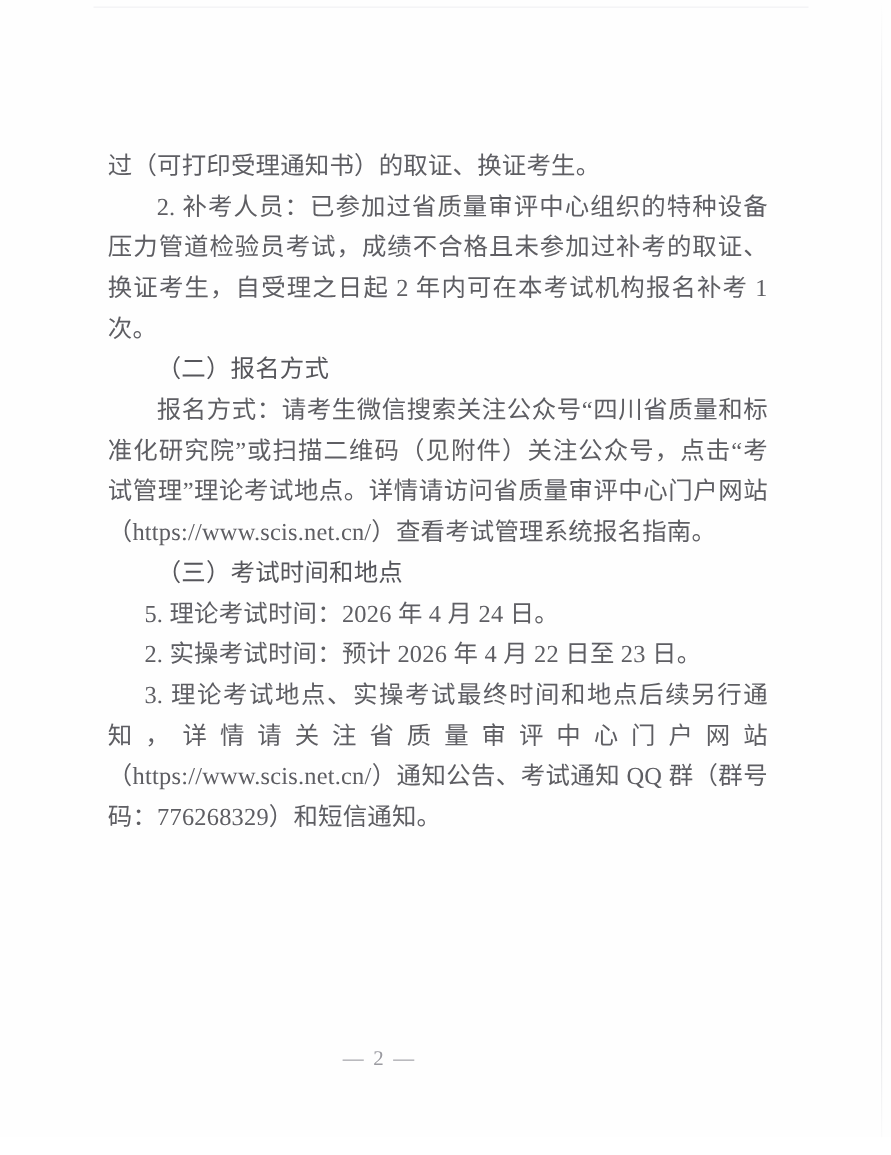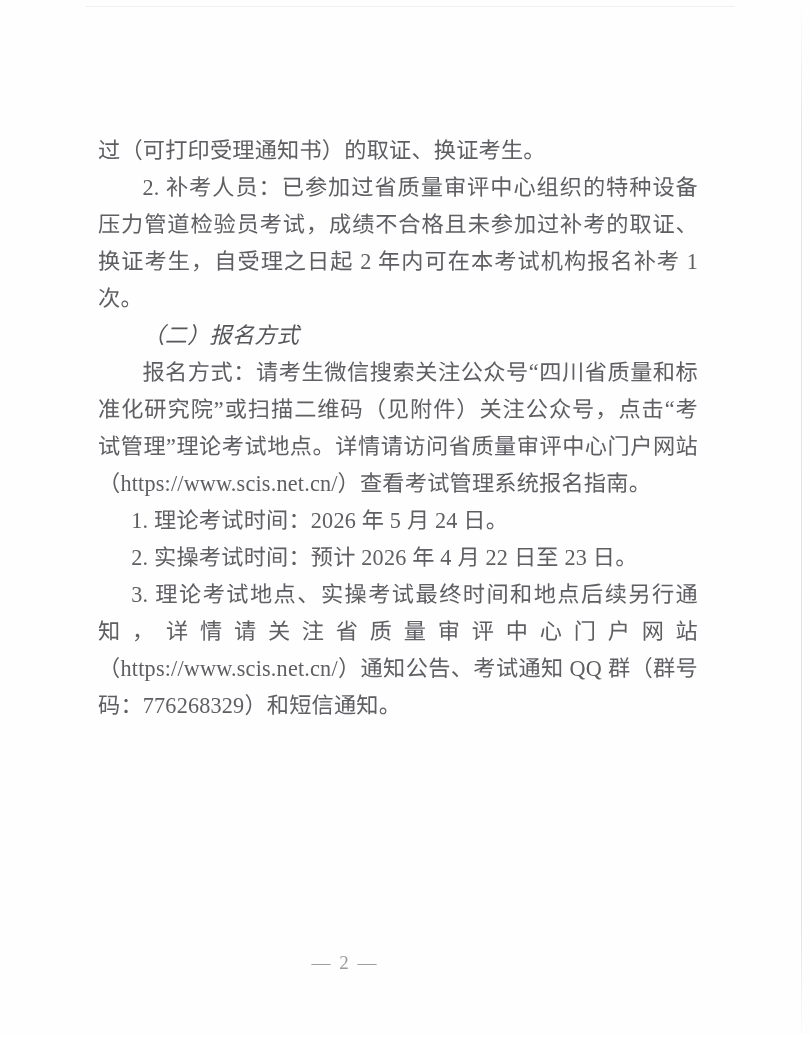--- a/index.html
+++ b/index.html
@@ -66,21 +66,20 @@
   .para.continuation { text-indent: 0; }
 
   
   .subhead {
     margin: 0;
     font-size: 22.2px;
     line-height: 37px;
     color: #56565b;
     text-indent: 2em;
     letter-spacing: 0.2px;
-    font-style: italic;
   }
 
   
   .mainhead {
     margin: 0;
     font-size: 22.2px;
     line-height: 37px;
     text-indent: 1.55em;
     font-family: "Liberation Sans", "DejaVu Sans", sans-serif;
     font-weight: 700;
@@ -121,22 +120,23 @@
     <p class="para continuation">过（可打印受理通知书）的取证、换证考生。</p>
 
     <p class="para indent2">2. 补考人员：已参加过省质量审评中心组织的特种设备压力管道检验员考试，成绩不合格且未参加过补考的取证、换证考生，自受理之日起 2 年内可在本考试机构报名补考 1 次。</p>
 
     <p class="subhead">（二）报名方式</p>
 
 
     <p class="para indent2">报名方式：请考生微信搜索关注公众号“四川省质量和标准化研究院”或扫描二维码（见附件）关注公众号，点击“考试管理”理论考试地点。详情请访问省质量审评中心门户网站（https://www.scis.net.cn/）查看考试管理系统报名指南。</p>
 
 
+    <p class="subhead">（三）考试时间和地点</p>
 
-    <p class="para indent-num">1. 理论考试时间：2026 年 5 月 24 日。</p>
+    <p class="para indent-num">5. 理论考试时间：2026 年 4 月 24 日。</p>
 
     <p class="para indent-num">2. 实操考试时间：预计 2026 年 4 月 22 日至 23 日。</p>
 
     <p class="para indent-num">3. 理论考试地点、实操考试最终时间和地点后续另行通知，详情请关注省质量审评中心门户网站（https://www.scis.net.cn/）通知公告、考试通知 QQ 群（群号码：776268329）和短信通知。</p>
 
 
 
   </div>
 
   <div class="footer">— 2 —</div>

